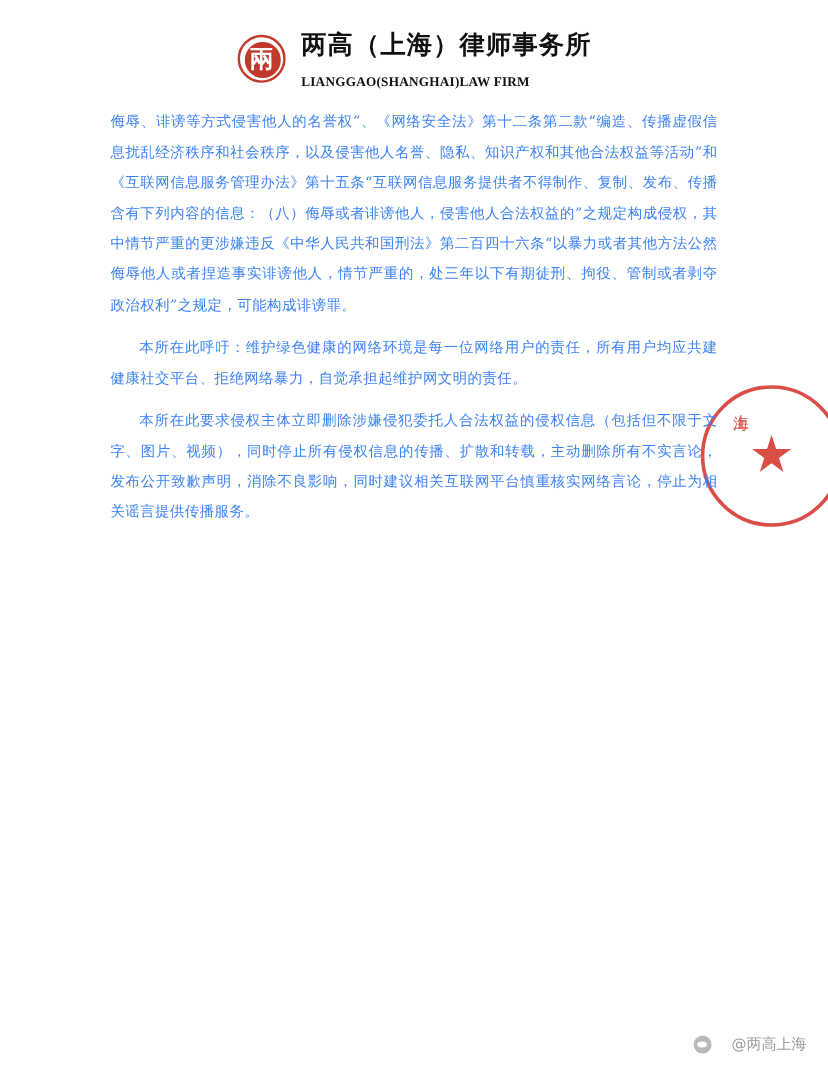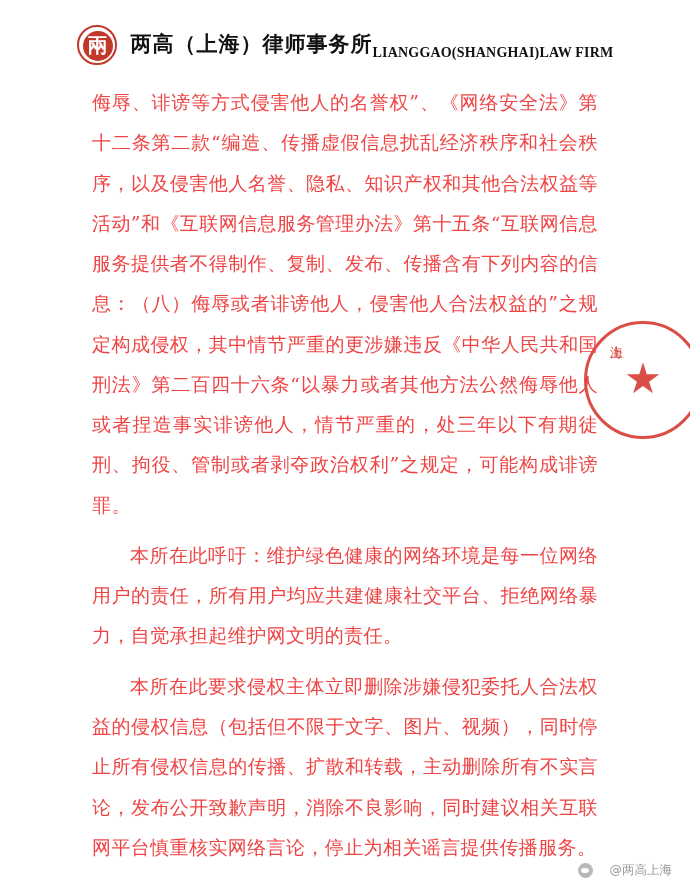--- a/index.html
+++ b/index.html
@@ -65,52 +65,52 @@
     width: 42px;
     text-align: center;
     font-size: 20px;
     line-height: 30px;
     color: #ffffff;
     font-family: "DejaVu Serif", serif;
     font-weight: bold;
   }
   .firm-names {
     display: flex;
-    flex-direction: row;
+    flex-direction: column;
     justify-content: center;
   }
   .firm-cn {
     font-size: 21px;
     font-weight: bold;
     letter-spacing: 1px;
     color: #111111;
     line-height: 1.2;
   }
   .firm-en {
-    font-size: 14px;
+    font-size: 11px;
     font-weight: bold;
     letter-spacing: 0.2px;
     color: #111111;
     font-family: "Liberation Serif", serif;
     margin-top: 14px;
   }
 
   
   .body-text {
     position: relative;
     margin: 6px 92px 0 92px;
     z-index: 2;
   }
   .para {
-    font-size: 19px;
+    font-size: 12px;
     line-height: 2.12;
     text-align: justify;
     text-justify: inter-ideograph;
     letter-spacing: 0.4px;
-    color: #ef4444;
+    color: #3b82f6;
     margin: 0 0 4px 0;
   }
   .para.indent {
     text-indent: 2em;
     margin-top: 10px;
   }
 
   
   .seal {
     position: absolute;

